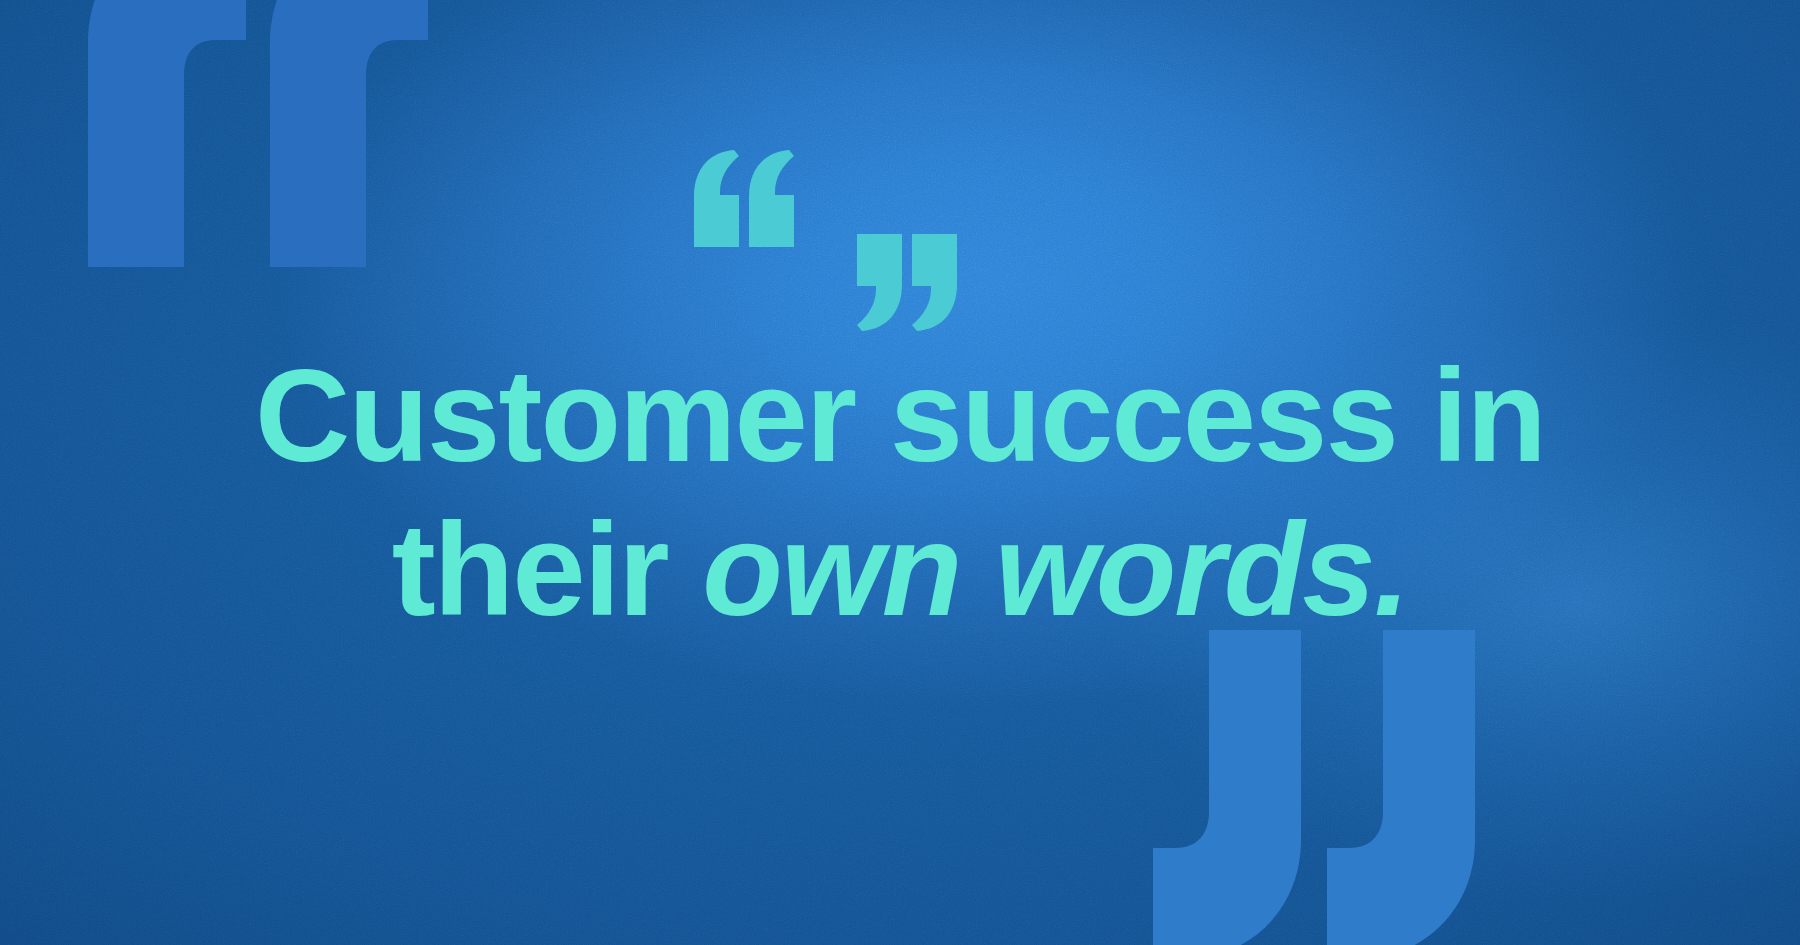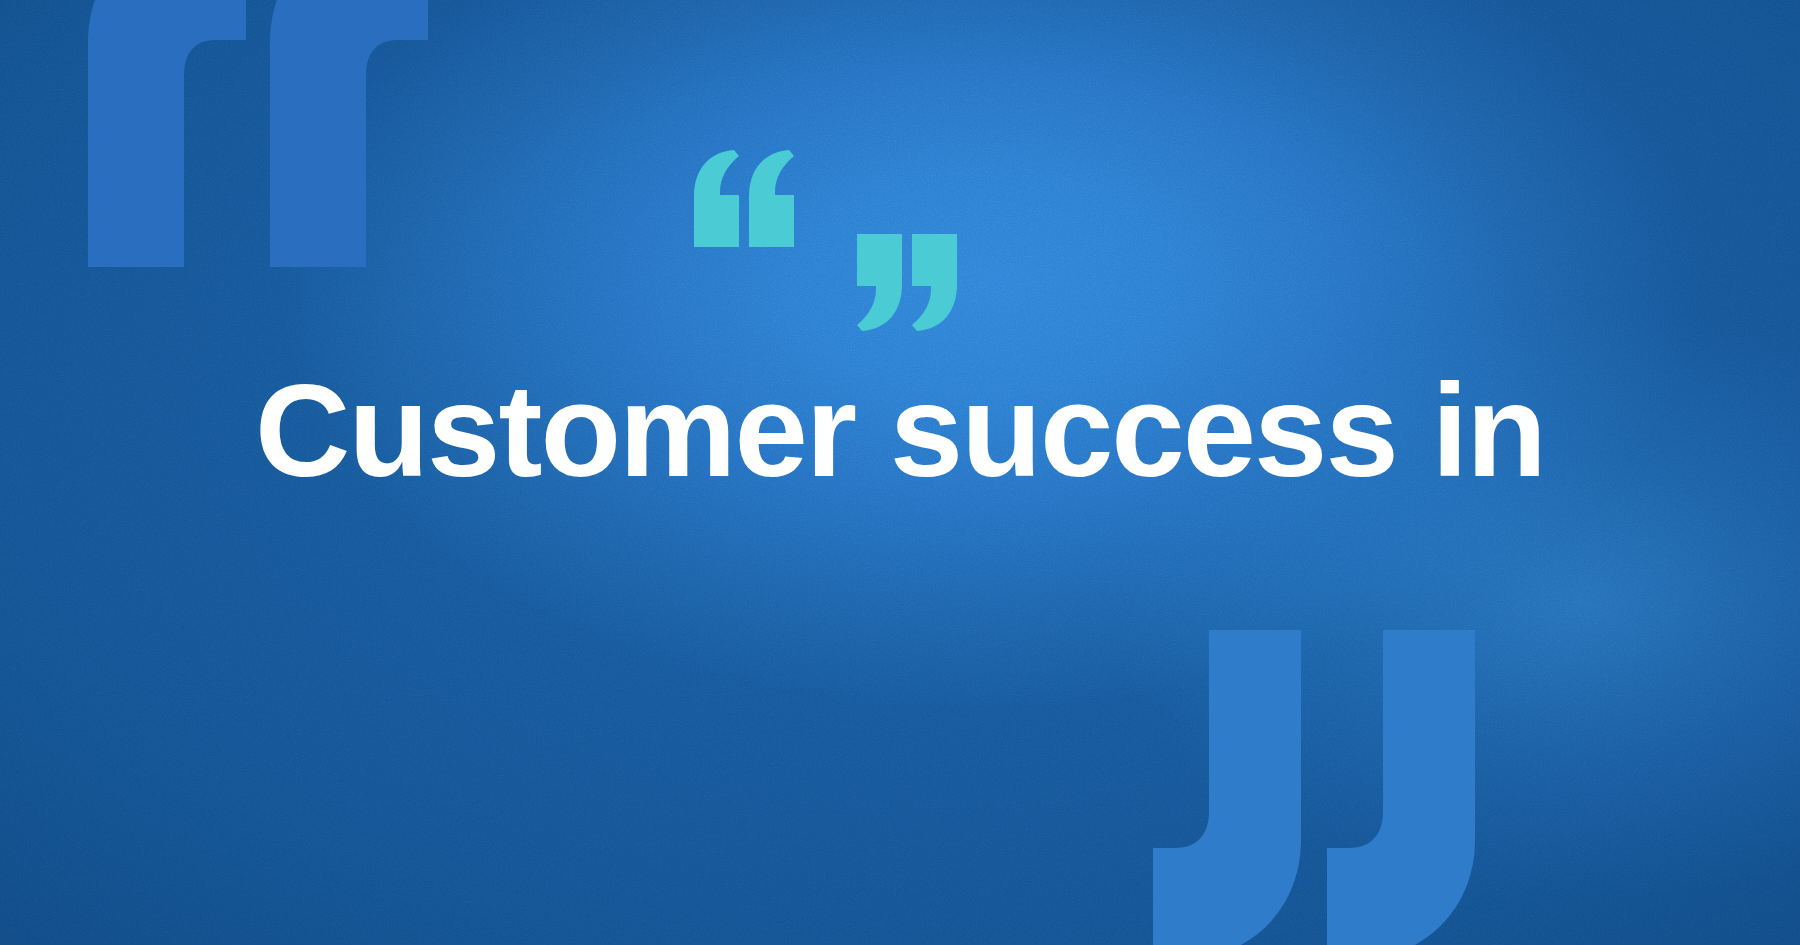--- a/index.html
+++ b/index.html
@@ -96,27 +96,26 @@
   }
   #teal-open svg, #teal-close svg { display: block; }
 
   
   #headline {
     position: absolute;
     left: 0;
     top: 339px;
     width: 1800px;
     text-align: center;
-    color: #ffffff;
+    color: #5eead4;
     font-size: 132px;
     line-height: 1.17;
     font-weight: 700;
     letter-spacing: -2.0px;
     white-space: nowrap;
-    margin-top: 15px;
   }
   #headline .ln {
     display: block;
   }
   #headline .em {
     font-style: italic;
   }
 </style>
 </head>
 <body>
@@ -169,15 +168,16 @@
     <svg viewBox="0 0 100 97" width="100" height="97" aria-hidden="true">
       <g fill="#4bcbd3" transform="rotate(180 50 48.5)">
         <path d="M0 97 V47 C0 18 16 2 40 0 L45 6 C33 16 26 28 26 42 V45 H45 V97 Z"></path>
         <path d="M55 97 V47 C55 18 71 2 95 0 L100 6 C88 16 81 28 81 42 V45 H100 V97 Z"></path>
       </g>
     </svg>
   </div>
 
   <div id="headline">
     <span class="ln">Customer success in</span>
+    <span class="ln"><span>their </span><span class="em">own words</span><span class="em">.</span></span>
   </div>
 
 </div>
 
 </body></html>

